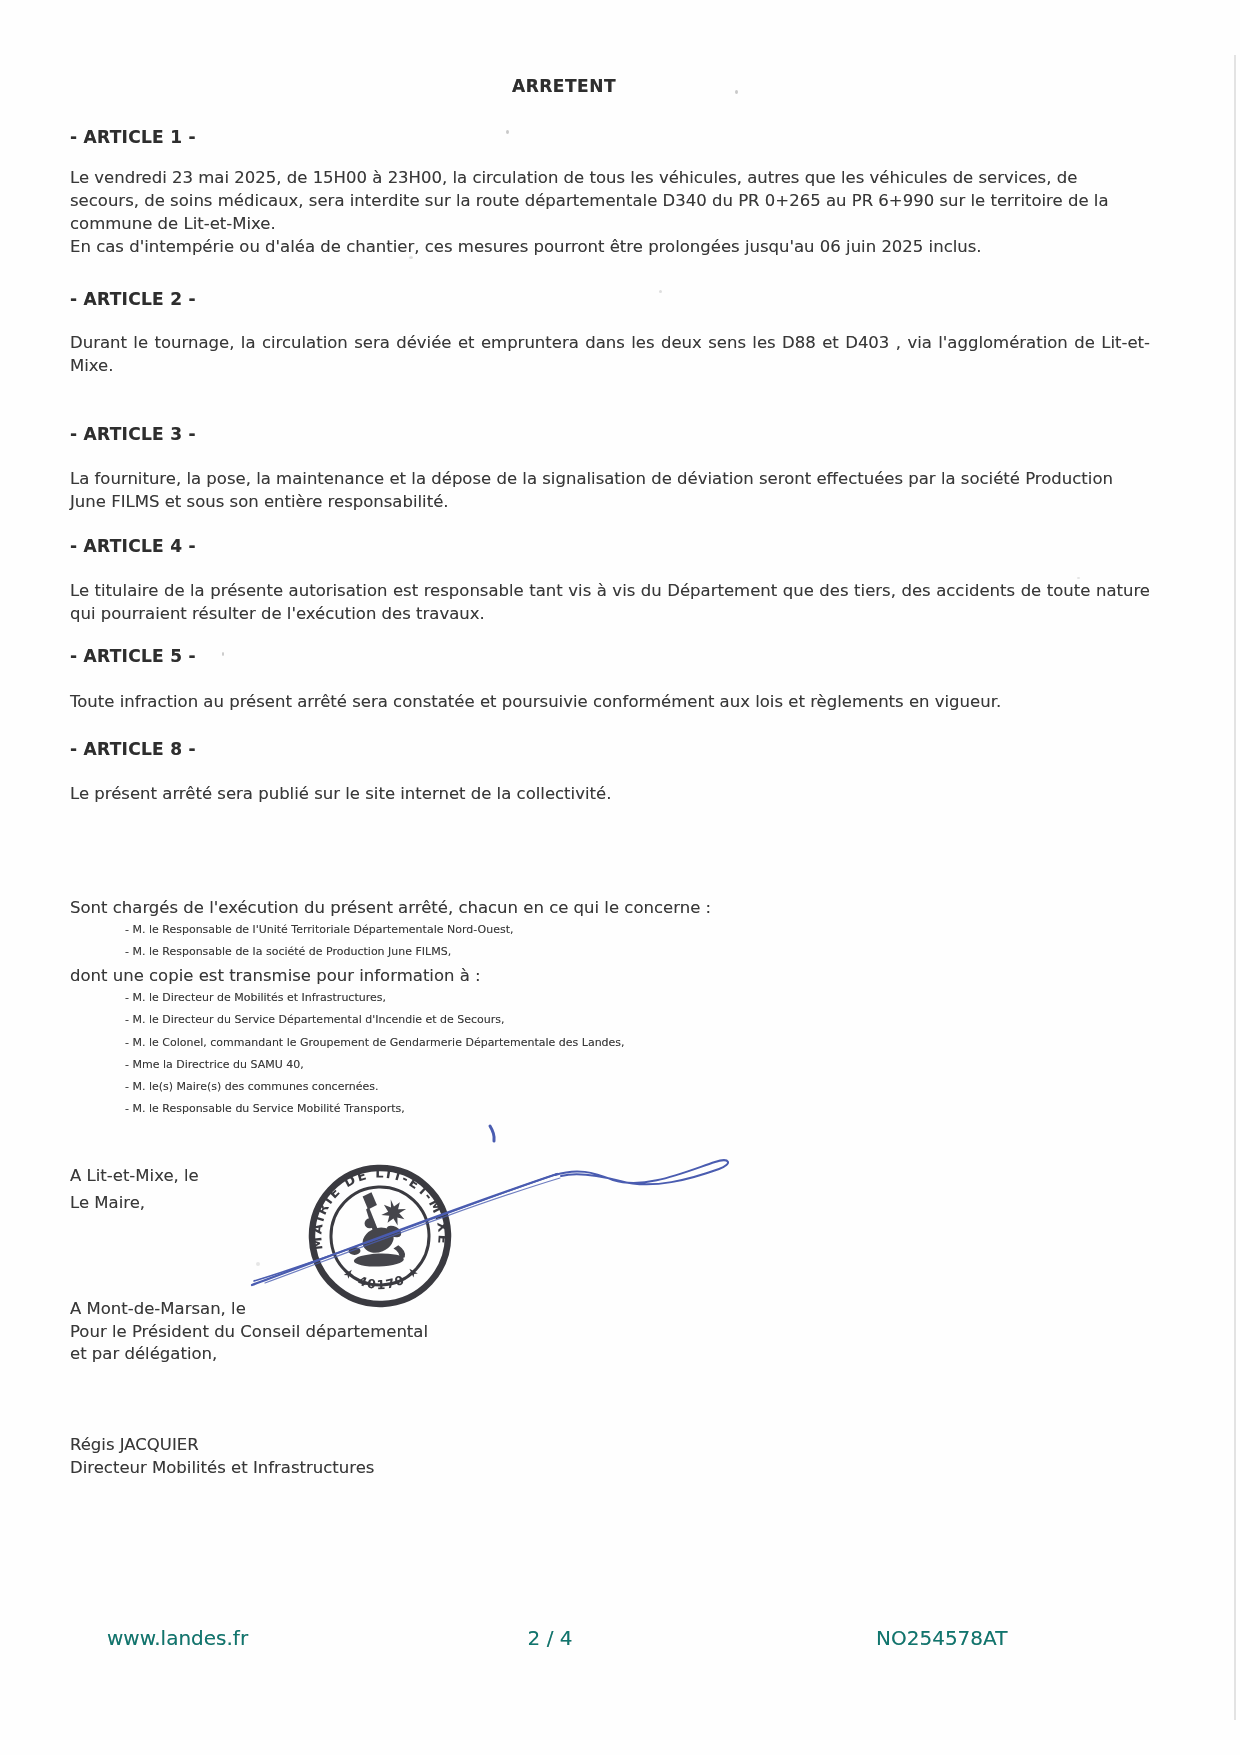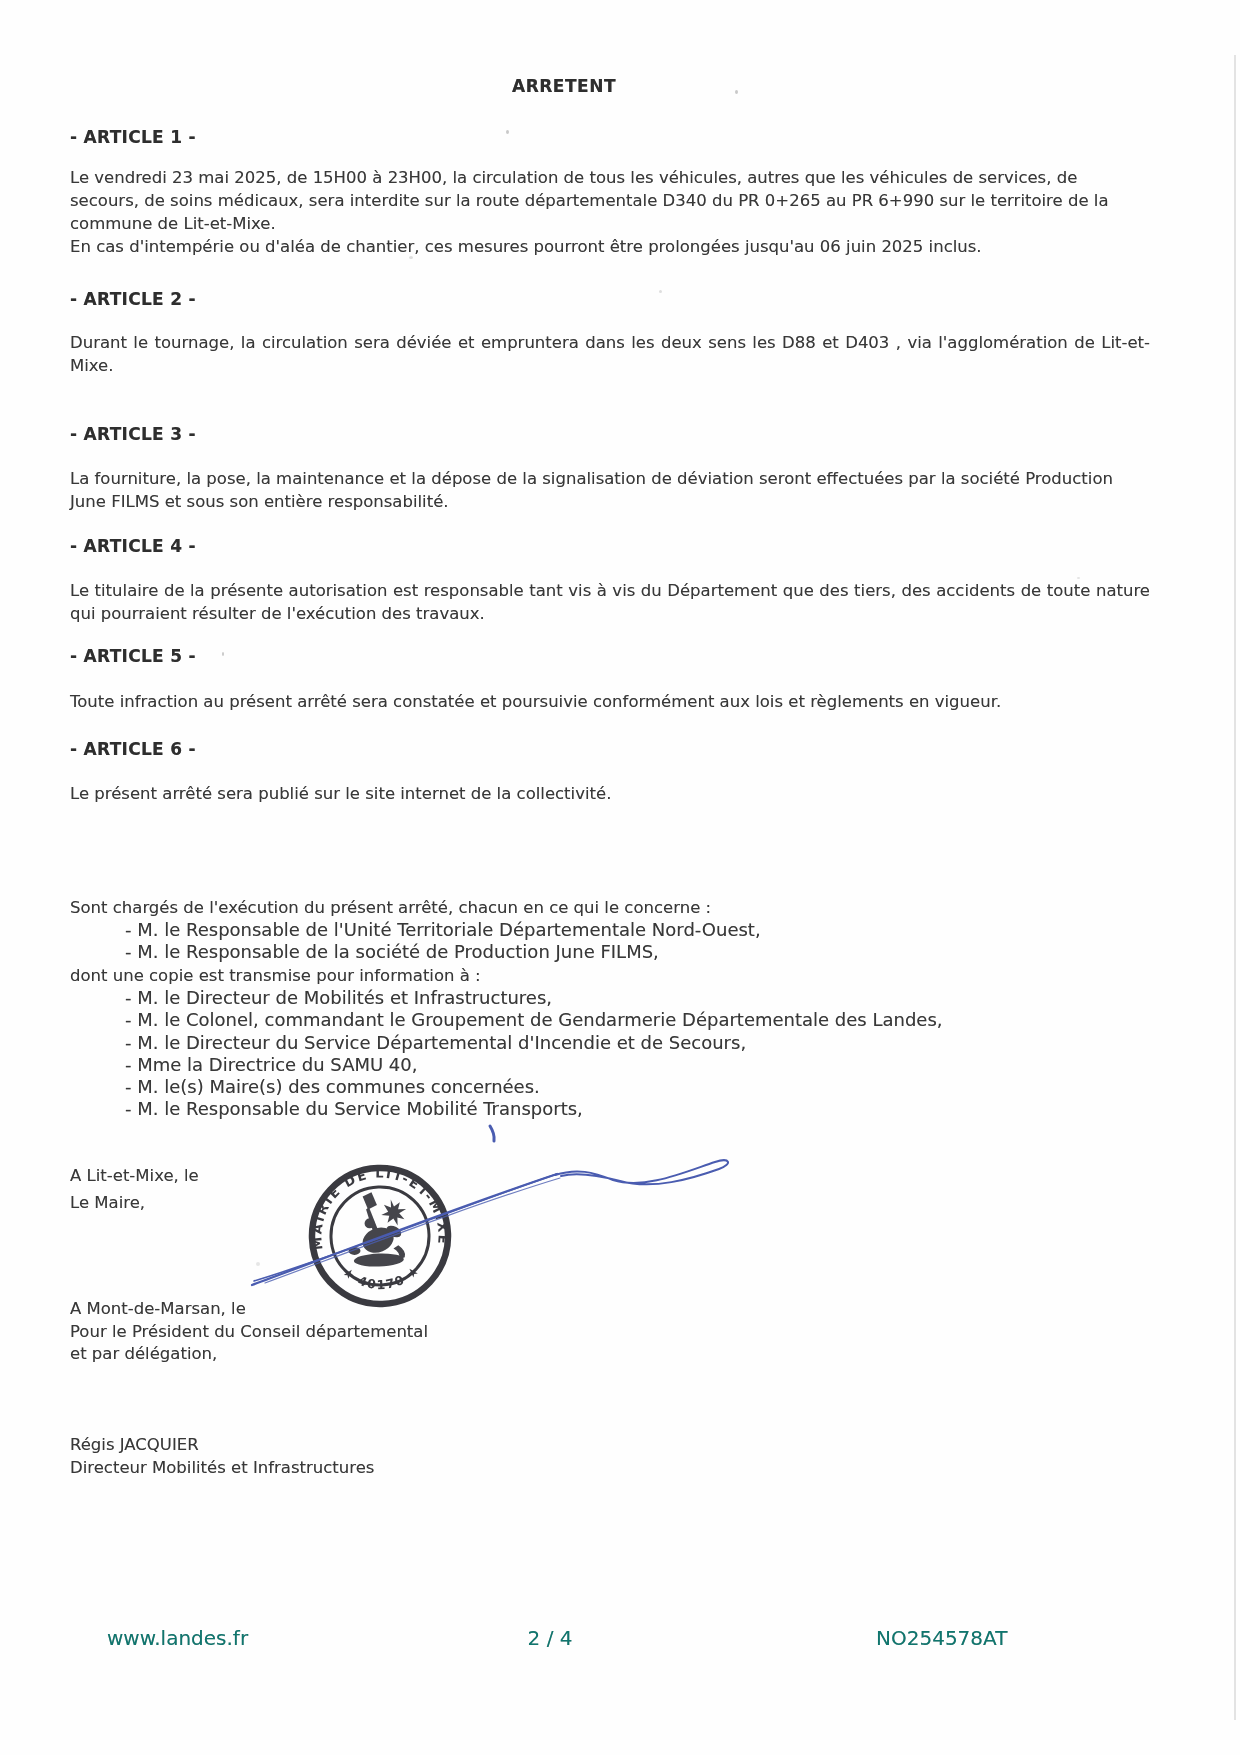--- a/index.html
+++ b/index.html
@@ -15,21 +15,21 @@
   .art-title{
     position:absolute;left:70px;font-size:17px;font-weight:bold;color:#2e2e2e;
     text-shadow:0 0 .5px rgba(40,40,40,.45);letter-spacing:.3px;
   }
   .para{
     position:absolute;left:70px;width:1080px;font-size:16.5px;line-height:23px;
     text-shadow:0 0 .45px rgba(60,60,60,.4);
   }
   .justify{text-align:justify;}
   .list{
-    position:absolute;left:125px;width:1020px;font-size:18px;line-height:22.3px;
+    position:absolute;left:125px;width:1020px;font-size:11px;line-height:22.3px;
     text-shadow:0 0 .45px rgba(60,60,60,.4);
   }
   .sigblock{
     position:absolute;left:70px;font-size:16.5px;line-height:27px;
     text-shadow:0 0 .45px rgba(60,60,60,.4);
   }
   .sigblock.tight{line-height:22.5px;}
   .footer-item{
     position:absolute;top:1626px;font-size:20px;color:#0f766e;
     text-shadow:0 0 .45px rgba(60,60,60,.4);
@@ -70,33 +70,33 @@
   <div class="para" style="top:467px;">La fourniture, la pose, la maintenance et la dépose de la signalisation de déviation seront effectuées par la société  Production June FILMS et sous son entière responsabilité.</div>
 
   <div class="art-title" style="top:536px;">- ARTICLE 4 -</div>
   <div class="para justify" style="top:579px;">Le titulaire de la présente autorisation est responsable tant vis à vis du Département que des tiers, des accidents de toute nature qui pourraient résulter de l'exécution des travaux.</div>
   <div class="speck" style="left:1077px;top:577px;width:3px;height:2px;opacity:.5;"></div>
 
   <div class="art-title" style="top:646px;">- ARTICLE 5 -</div>
   <div class="para" style="top:690px;">Toute infraction au présent arrêté sera constatée et poursuivie conformément aux lois et règlements en vigueur.</div>
   <div class="speck" style="left:222px;top:652px;width:2px;height:4px;"></div>
 
-  <div class="art-title" style="top:739px;">- ARTICLE 6 -</div>
+  <div class="art-title" style="top:739px;">- ARTICLE 8 -</div>
   <div class="para" style="top:782px;">Le présent arrêté sera publié sur le site internet de la collectivité.</div>
 
   <div class="para" style="top:896px;">Sont chargés de l'exécution du présent arrêté, chacun en ce qui le concerne :</div>
   <div class="list" style="top:919px;">
     <div>- M. le Responsable de l'Unité Territoriale Départementale Nord-Ouest,</div>
     <div>- M. le Responsable de la société de Production June FILMS,</div>
   </div>
   <div class="para" style="top:964px;">dont une copie est transmise pour information à :</div>
   <div class="list" style="top:987px;">
     <div>- M. le Directeur de Mobilités et Infrastructures,</div>
+    <div>- M. le Directeur du Service Départemental d'Incendie et de Secours,</div>
     <div>- M. le Colonel, commandant le Groupement de Gendarmerie Départementale des Landes,</div>
-    <div>- M. le Directeur du Service Départemental d'Incendie et de Secours,</div>
     <div>- Mme la Directrice du SAMU 40,</div>
     <div>- M. le(s) Maire(s) des communes concernées.</div>
     <div>- M. le Responsable du Service Mobilité Transports,</div>
   </div>
 
   <div class="sigblock" style="top:1162px;">
     <div>A Lit-et-Mixe, le</div>
     <div>Le Maire,</div>
   </div>
 

